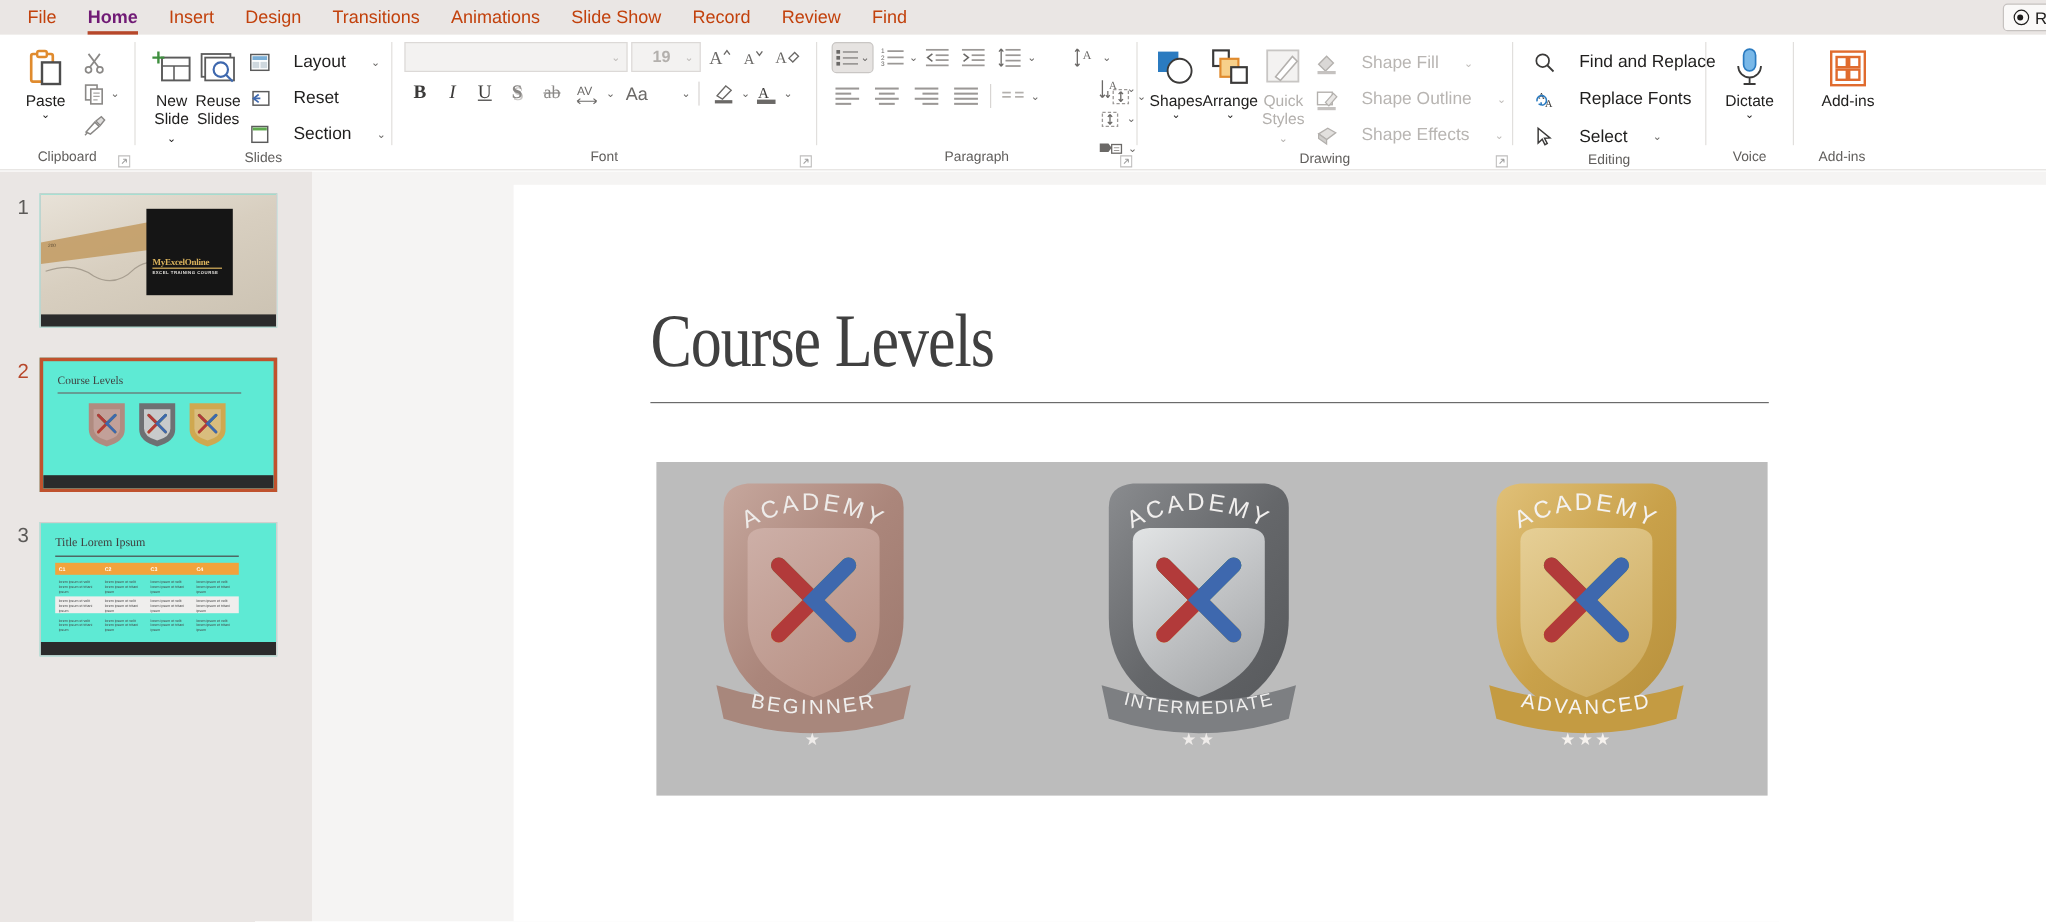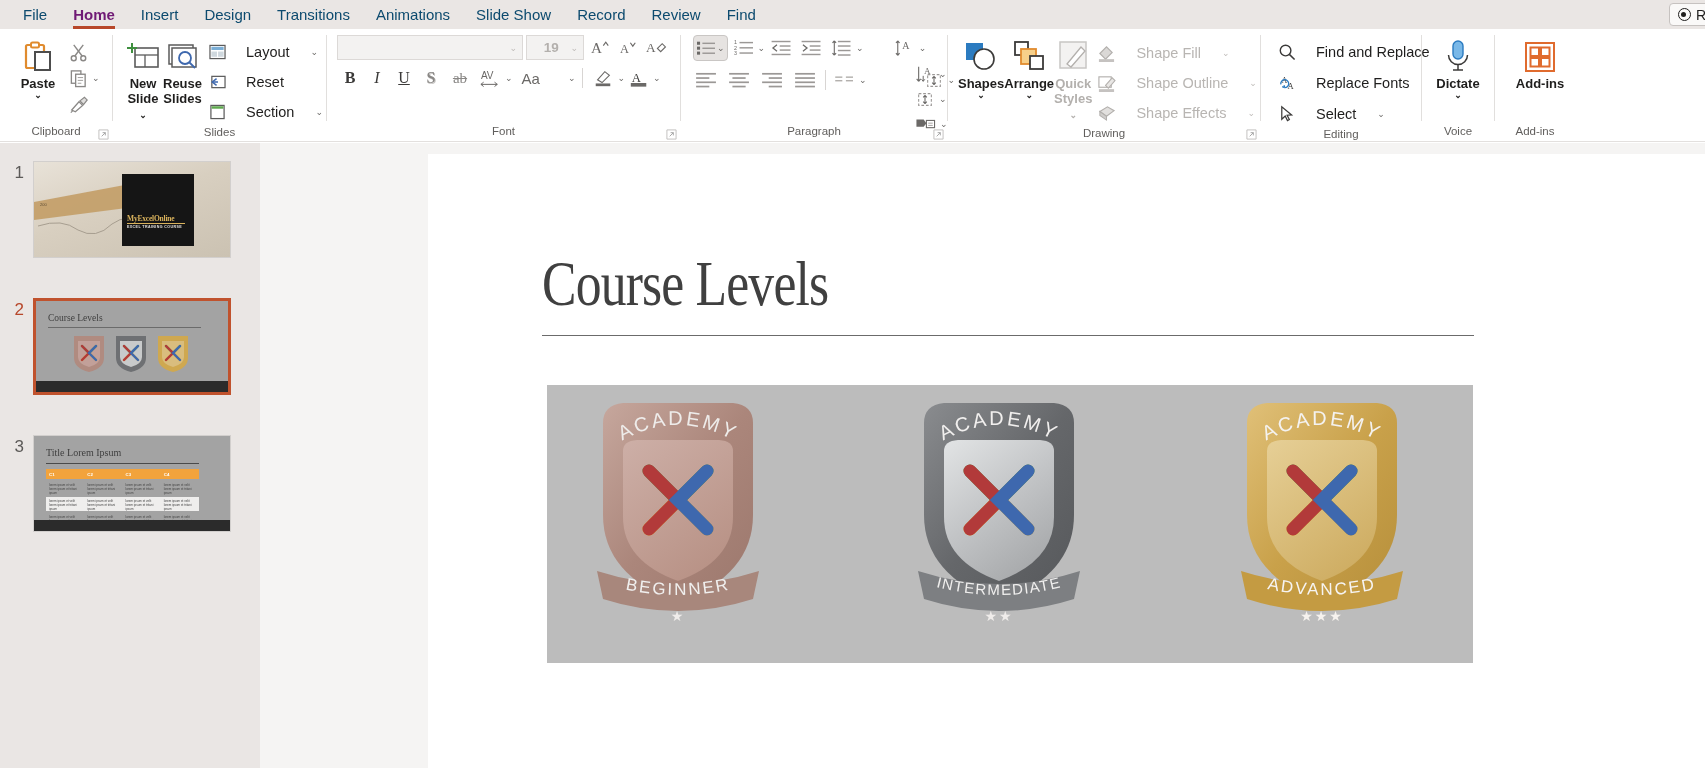--- a/index.html
+++ b/index.html
@@ -12,21 +12,21 @@
   #app { position: relative; width: 1705px; height: 768px; background:#fff; }
 
   
   .tabbar {
     position:absolute; left:0; top:0; width:1705px; height:29px;
     background:#eae6e4;
     display:flex; align-items:center; padding-left:10px;
   }
   .tab {
     position:relative; height:29px; line-height:29px;
-    padding:0 13px; font-size:15px; color:#0c4a6e; white-space:nowrap;
+    padding:0 13px; font-size:15px; color:#c2410c; white-space:nowrap;
     cursor:default;
   }
   .tab.active { color:#701a75; font-weight:bold; }
   .tab.active::after {
     content:""; position:absolute; left:13px; right:13px; bottom:0;
     height:3px; background:#b7472a;
   }
   .rec-btn {
     position:absolute; right:-10px; top:3px; height:23px;
     display:flex; align-items:center; gap:5px;
@@ -58,21 +58,21 @@
     width:1px; background:#e1dfdd; margin:6px 0 20px 0; flex:0 0 1px;
   }
   .dlg {
     position:absolute; right:3px; bottom:2px; width:11px; height:11px;
     opacity:.55;
   }
 
   
   .bigbtn {
     display:flex; flex-direction:column; align-items:center;
-    width:58px; padding-top:3px; cursor:default;font-weight:bold;
+    width:58px; padding-top:3px; cursor:default;
   }
   .bigbtn .ico { height:38px; display:flex; align-items:center; justify-content:center; }
   .bigbtn .lbl { font-size:13px; color:#1f1e1d; text-align:center; line-height:15px; }
   .bigbtn .lbl.dim { color:#b3b0ad; }
   .caret { font-size:9px; color:#1f1e1d; line-height:9px; }
   .caret.dim { color:#b3b0ad; }
 
   
   .smallbtn {
     display:flex; align-items:center; height:24px; padding:0 3px;
@@ -102,21 +102,21 @@
 
   
   .thumbpane {
     position:absolute; left:0; top:143px; width:260px; height:625px;
     background:#eae6e4; overflow:hidden;
   }
   .thumbrow { position:absolute; display:flex; align-items:flex-start; }
   .thumbnum { width:24px; text-align:right; font-size:17px; color:#5c5a58; padding-top:2px; }
   .thumbnum.sel { color:#b7472a; }
   .thumb {
-    width:198px; height:97px; background:#a3a3a3; margin-left:9px;
+    width:198px; height:112px; background:#5eead4; margin-left:9px;
     border:1px solid #d2cfcd; position:relative; overflow:hidden;
   }
   .thumb.sel { border:3px solid #c0522d; }
 
   
   .canvaswrap {
     position:absolute; left:260px; top:143px; width:1445px; height:625px;
     background:#f5f4f3;
   }
   .slide {

